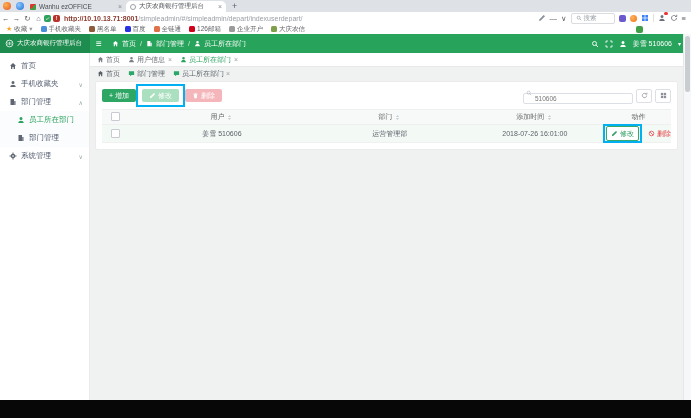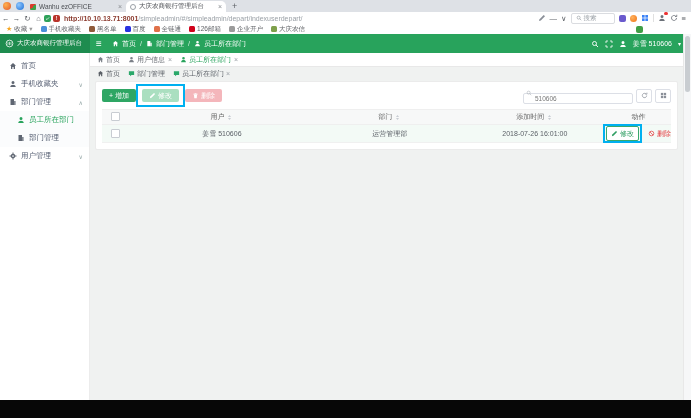--- a/index.html
+++ b/index.html
@@ -344,21 +344,21 @@
     <div class="sitem sub">
       <svg class="i sicon" width="8" height="8">
           <use href="#i-building"></use>
         </svg>
       <span class="lbl">部门管理</span>
     </div>
     <div class="sitem">
       <svg class="i sicon" width="8" height="8">
           <use href="#i-gear"></use>
         </svg>
-      <span class="lbl">用户管理</span>
+      <span class="lbl">系统管理</span>
       <span class="arrow">∨</span>
     </div>
   </div>
 
   <div class="main">
 
     <div class="tagsrow">
       <span class="tag">
         <svg class="i" width="7" height="7" style="color:#7a7f87">
             <use href="#i-home"></use>

